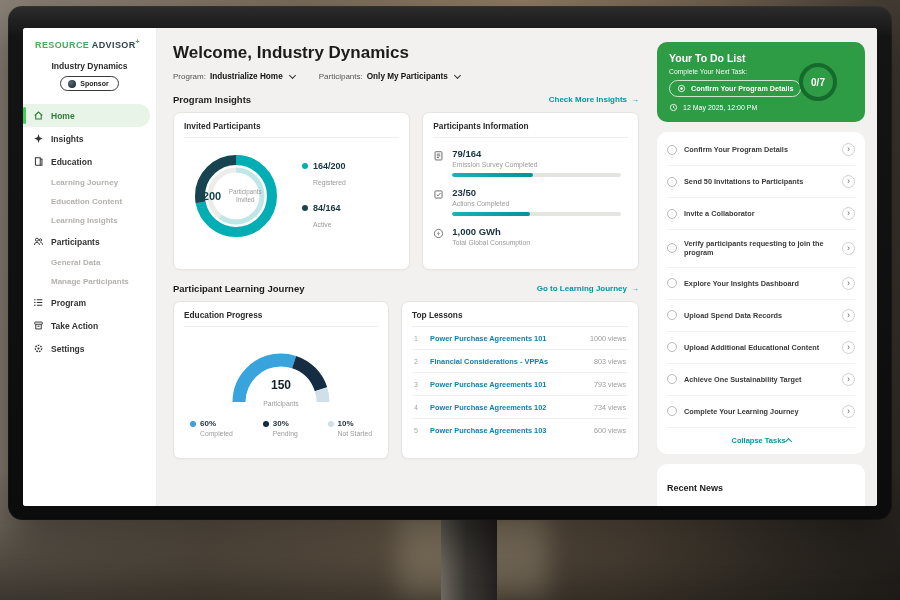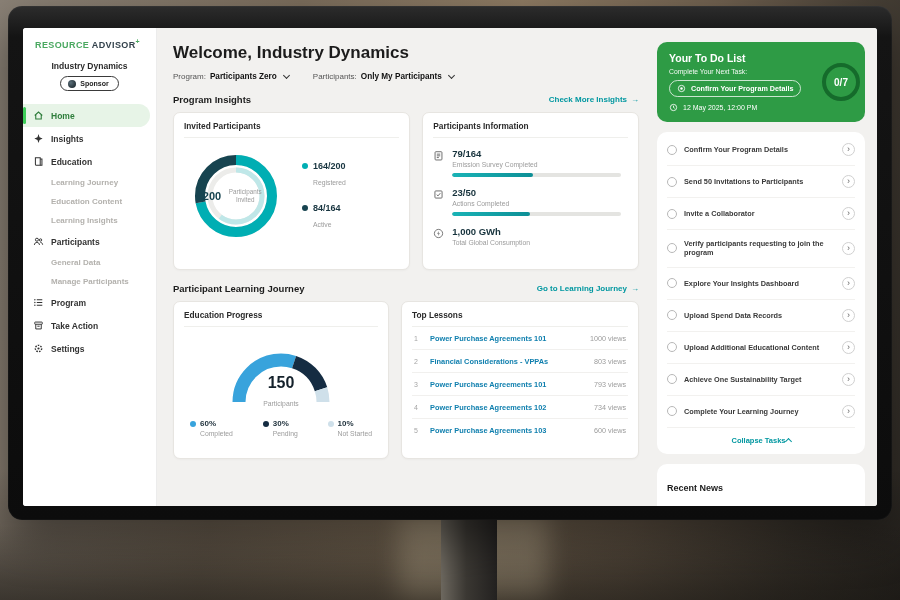--- a/index.html
+++ b/index.html
@@ -67,42 +67,42 @@
   .info-main { flex:1; }
   .info-val { font-size:9.5px; font-weight:bold; color:#16323c; }
   .info-lbl { font-size:6.8px; color:#9b9b9b; margin-top:2px; }
   .bar { height:4px; background:#e4e4e1; border-radius:2px; margin-top:5px; width:96%; overflow:hidden; }
   .bar i { display:block; height:100%; background:linear-gradient(90deg,#19b3b6,#0d8f96); border-radius:2px; }
 
   #card-edu { width:216px; flex:none; height:158px; }
   #card-lessons { flex:1; height:158px; }
   .gauge-wrap { position:relative; width:130px; height:72px; margin:9px auto 0; }
   .gauge-center { position:absolute; left:0; right:0; bottom:-2px; text-align:center; }
-  .gauge-center b { font-size:16px; color:#14212b; display:block; }
+  .gauge-center b { font-size:12px; color:#14212b; display:block; }
   .gauge-center span { font-size:6.8px; color:#9b9b9b; }
   .gauge-legend { display:flex; justify-content:space-between; padding:11px 6px 0; }
   .gl-top { display:flex; align-items:center; gap:4px; font-size:8px; font-weight:bold; color:#1d2f3a; }
   .gl-lbl { font-size:6.8px; color:#9b9b9b; margin:2px 0 0 10px; }
 
   .lesson { display:flex; align-items:center; gap:8px; padding:6.5px 2px; border-bottom:1px solid #f1f0ee; }
   .lesson:last-child { border-bottom:none; }
   .l-rank { font-size:7px; color:#a5a5a5; width:8px; flex:none; }
   .l-title { flex:1; font-size:7.4px; font-weight:bold; color:#0f7fae; cursor:pointer; }
   .l-views { font-size:7.2px; color:#9b9b9b; }
 
   
   .right { width:226px; flex:none; background:#f2f1ef; padding:14px 12px 0 6px; display:flex; flex-direction:column; }
   .todo-card { background:#2e9b45; border-radius:10px; color:#fff; padding:10px 12px; position:relative; flex:none; }
   .todo-left { padding-right:52px; }
   .todo-title { font-size:10.5px; font-weight:800; }
   .todo-sub { font-size:6.8px; margin-top:4px; opacity:.95; }
   .todo-next { display:flex; align-items:center; gap:5px; border:1px solid rgba(255,255,255,.75); border-radius:10px; padding:3px 7px; margin-top:5px; width:max-content; max-width:138px; font-size:7.2px; font-weight:bold; cursor:pointer; }
   .todo-next svg, .todo-due svg { width:9px; height:9px; flex:none; }
   .todo-due { display:flex; align-items:center; gap:5px; font-size:7px; margin-top:6px; }
-  .todo-counter { position:absolute; top:50%; right:5px; transform:translateY(-50%); width:38px; height:38px; border-radius:50%; border:4px solid #156b2b; display:flex; align-items:center; justify-content:center; font-size:10px; font-weight:800; }
+  .todo-counter { position:absolute; top:50%; right:28px; transform:translateY(-50%); width:38px; height:38px; border-radius:50%; border:4px solid #156b2b; display:flex; align-items:center; justify-content:center; font-size:10px; font-weight:800; }
 
   .tasks-card { background:#fff; border-radius:10px; margin-top:10px; padding:2px 10px 5px; flex:none; }
   .task { display:flex; align-items:center; gap:7px; padding:9px 0; border-bottom:1px solid #f2f1ef; cursor:pointer; }
   .task:last-of-type { border-bottom:none; }
   .task-check { width:10px; height:10px; border:1.3px solid #b8b8b8; border-radius:50%; flex:none; }
   .task-label { flex:1; font-size:7.3px; font-weight:600; color:#3a3a3a; line-height:1.3; }
   .task-go { width:13px; height:13px; border:1px solid #d0d0d0; border-radius:50%; flex:none; display:flex; align-items:center; justify-content:center; font-size:9px; color:#666; line-height:1; }
   .collapse { display:flex; align-items:center; justify-content:center; padding:8px 0 4px; font-size:7.5px; font-weight:bold; color:#0097a0; cursor:pointer; }
   .chev-up { width:5px; height:5px; border-left:1.5px solid #0097a0; border-top:1.5px solid #0097a0; transform:rotate(45deg); margin-top:2px; }
 
@@ -199,21 +199,21 @@
       </div>
     </div>
   </div>
 
   <div class="main">
     <div class="welcome">Welcome, Industry Dynamics</div>
 
     <div class="filters">
       <div class="filter">
         <span>Program:</span>
-        <b>Participants Zero</b>
+        <b>Industrialize Home</b>
         <span class="chev"></span>
       </div>
       <div class="filter">
         <span>Participants:</span>
         <b>Only My Participants</b>
         <span class="chev"></span>
       </div>
     </div>
 
     <div class="sec-head">

